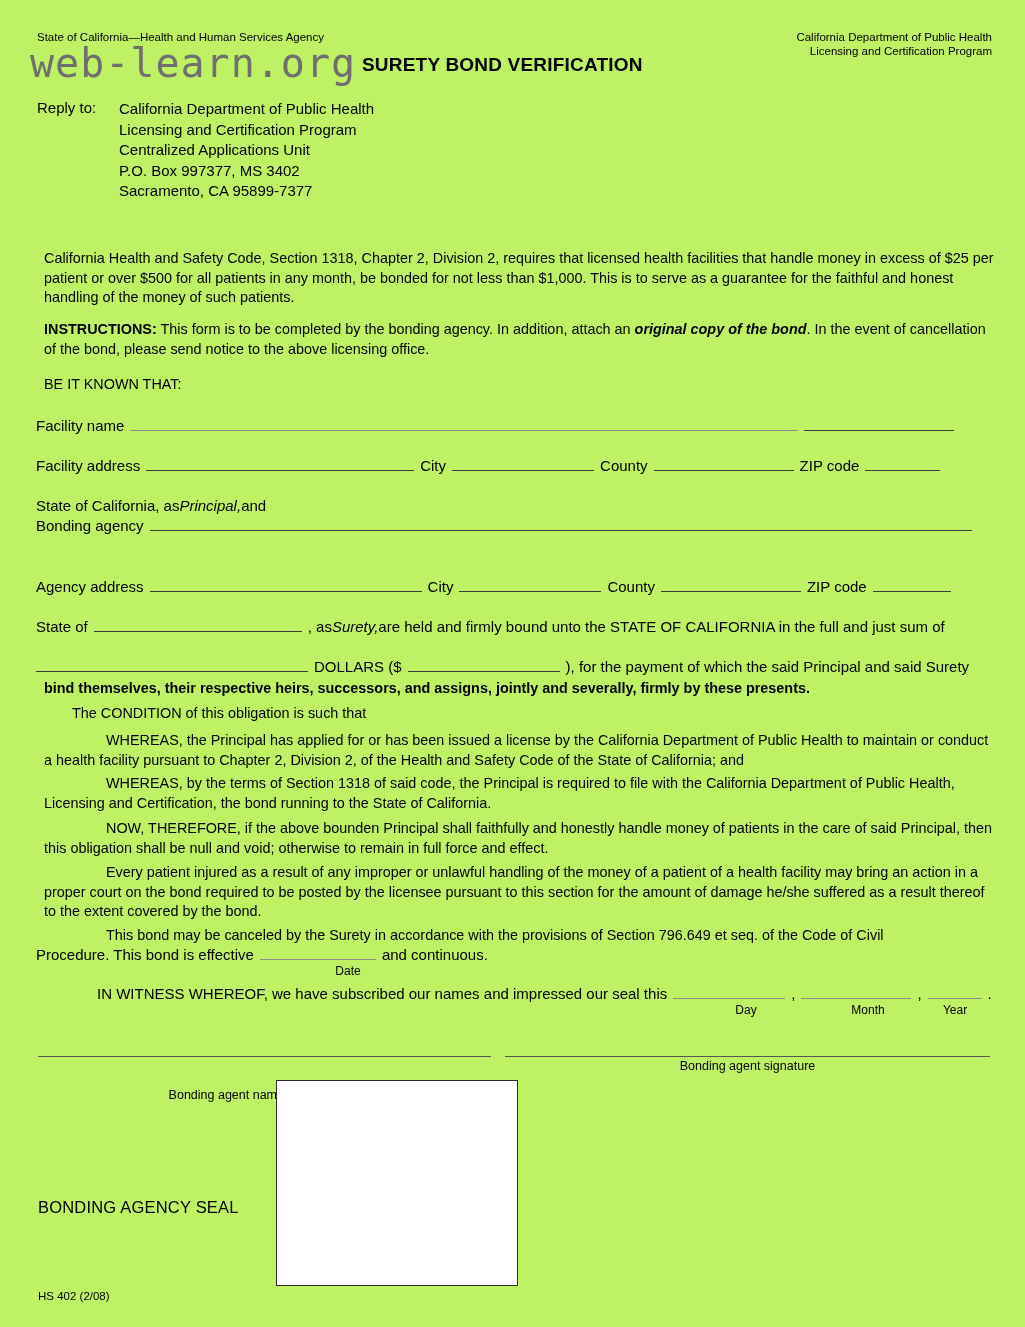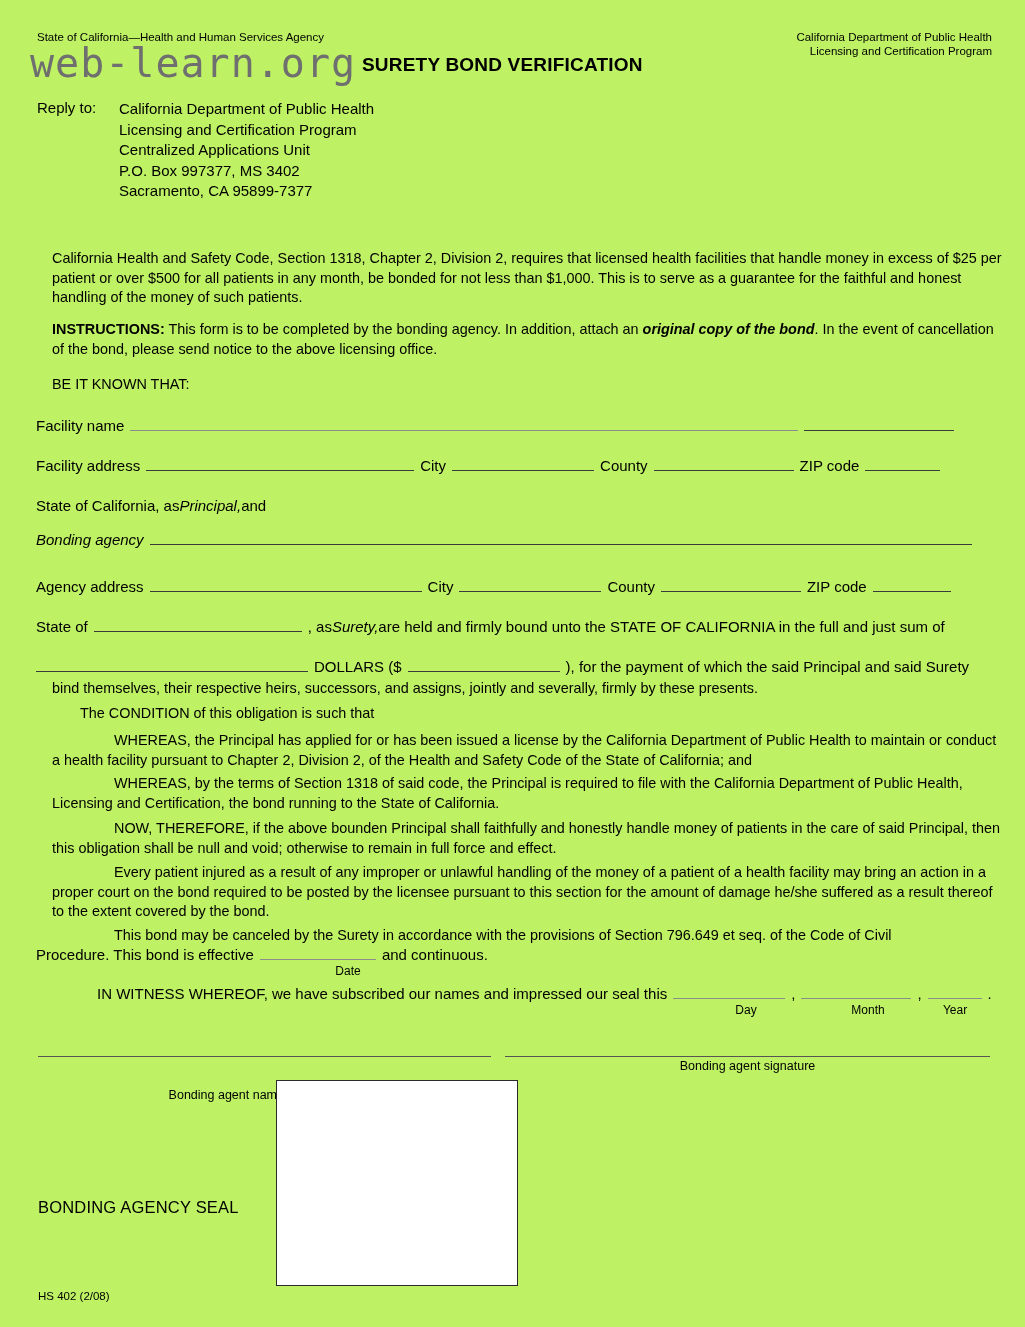--- a/index.html
+++ b/index.html
@@ -71,21 +71,21 @@
     left: 119px;
     top: 99px;
     font-size: 15px;
     line-height: 20.5px;
     white-space: nowrap;
   }
 
   
   .para {
     position: absolute;
-    left: 52px;
+    left: 44px;
     width: 954px;
     font-size: 14.4px;
     line-height: 19.5px;
     text-align: left;
   }
   .para.indent { text-indent: 62px; }
   .para.indent-sm { text-indent: 28px; }
 
   .lead-in { font-weight: bold; }
   .ital { font-style: italic; }
@@ -203,21 +203,21 @@
     <span class="flabel">ZIP code</span>
     <span class="fline" style="width:75px;"></span>
   </div>
 
   <div class="frow" style="top:497px;">
     <span class="inline-txt">State of California, as </span>
       <span class="ital">Principal,</span>
       <span class="inline-txt"> and</span>
   </div>
 
-  <div class="frow" style="top:531px;font-style:italic;">
+  <div class="frow" style="top:517px;">
     <span class="flabel">Bonding agency</span>
     <span class="fline" style="width:822px;"></span>
   </div>
 
   <div class="frow" style="top:578px;">
     <span class="flabel">Agency address</span>
     <span class="fline" style="width:272px;"></span>
     <span class="flabel">City</span>
     <span class="fline" style="width:142px;"></span>
     <span class="flabel">County</span>
@@ -234,21 +234,21 @@
       <span class="inline-txt"> are held and firmly bound unto the STATE OF CALIFORNIA in the full and just sum of</span>
   </div>
 
   <div class="frow" style="top:658px;left:36px;">
     <span class="fline" style="width:272px;margin-left:0;"></span>
     <span class="flabel">DOLLARS ($</span>
     <span class="fline" style="width:152px;"></span>
     <span class="inline-txt">), for the payment of which the said Principal and said Surety</span>
   </div>
 
-  <div class="para" style="top:679px;">bind themselves, their respective heirs, successors, and assigns, jointly and severally, firmly by these presents.</div>
+  <div class="para" style="top:679px;font-weight:bold;">bind themselves, their respective heirs, successors, and assigns, jointly and severally, firmly by these presents.</div>
 
   <div class="para indent-sm" style="top:704px;">The CONDITION of this obligation is such that</div>
 
   <div class="para indent" style="top:731px;">WHEREAS, the Principal has applied for or has been issued a license by the California Department of Public Health to maintain or conduct a health facility pursuant to Chapter 2, Division 2, of the Health and Safety Code of the State of California; and</div>
   <div class="para indent" style="top:774px;">WHEREAS, by the terms of Section 1318 of said code, the Principal is required to file with the California Department of Public Health, Licensing and Certification, the bond running to the State of California.</div>
   <div class="para indent" style="top:863px;">Every patient injured as a result of any improper or unlawful handling of the money of a patient of a health facility may bring an action in a proper court on the bond required to be posted by the licensee pursuant to this section for the amount of damage he/she suffered as a result thereof to the extent covered by the bond.</div>
   <div class="para indent" style="top:819px;">NOW, THEREFORE, if the above bounden Principal shall faithfully and honestly handle money of patients in the care of said Principal, then this obligation shall be null and void; otherwise to remain in full force and effect.</div>
 
   <div class="para indent" style="top:926px;">This bond may be canceled by the Surety in accordance with the provisions of Section 796.649 et seq. of the Code of Civil</div>
 

